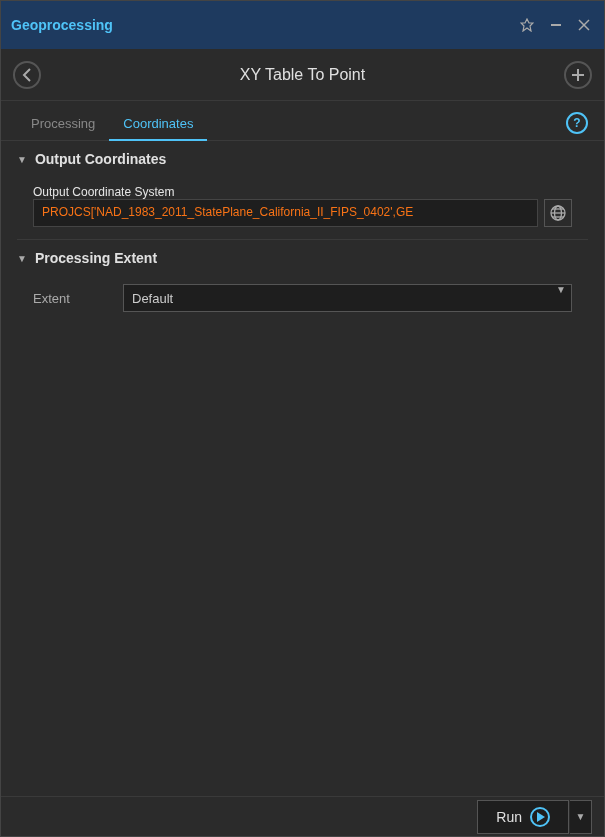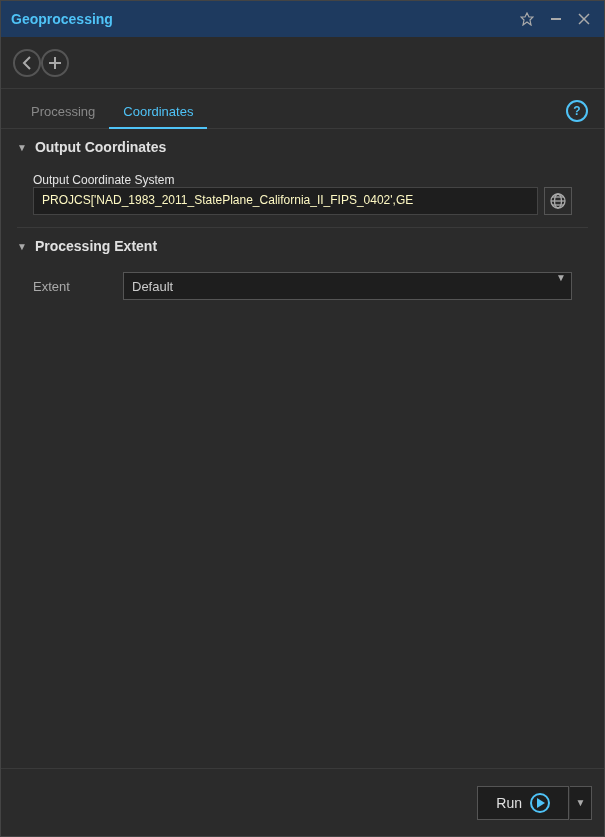--- a/index.html
+++ b/index.html
@@ -21,21 +21,21 @@
       width: 605px;
       height: 837px;
       display: flex;
       flex-direction: column;
       background: #2b2b2b;
       border: 1px solid #444;
     }
 
     .title-bar {
       background: #1e3a5f;
-      height: 36px;
+      height: 48px;
       display: flex;
       align-items: center;
       padding: 0 10px;
       flex-shrink: 0;
     }
 
     .title-bar-title {
       color: #4fc3f7;
       font-size: 14px;
       font-weight: 600;
@@ -190,21 +190,21 @@
     .coordinate-input-row {
       display: flex;
       align-items: center;
       gap: 6px;
     }
 
     .coordinate-input {
       flex: 1;
       background: #1e1e1e;
       border: 1px solid #444;
-      color: #fef9c3;
+      color: #f97316;
       font-size: 12px;
       padding: 5px 8px;
       height: 28px;
       overflow: hidden;
       text-overflow: ellipsis;
       white-space: nowrap;
     }
 
     .globe-btn {
       width: 28px;
@@ -270,21 +270,21 @@
 
     .dropdown-arrow {
       position: absolute;
       right: 6px;
       color: #aaa;
       font-size: 10px;
       pointer-events: none;
     }
 
     .footer {
-      height: 68px;
+      height: 40px;
       background: #2b2b2b;
       border-top: 1px solid #3a3a3a;
       display: flex;
       align-items: center;
       justify-content: flex-end;
       padding: 4px 12px;
       gap: 1px;
       flex-shrink: 0;
     }
 
@@ -361,20 +361,21 @@
       </button>
     </div>
   </div>
 
   <div class="toolbar">
     <button class="toolbar-back-btn">
       <svg width="10" height="14" viewBox="0 0 10 14">
           <polyline points="8,1 2,7 8,13" stroke="#aaa" stroke-width="2" fill="none"></polyline>
         </svg>
     </button>
+    <span class="toolbar-title">XY Table To Point</span>
     <button class="toolbar-add-btn">
       <svg width="14" height="14" viewBox="0 0 14 14">
           <line x1="7" y1="1" x2="7" y2="13" stroke="#aaa" stroke-width="2"></line>
           <line x1="1" y1="7" x2="13" y2="7" stroke="#aaa" stroke-width="2"></line>
         </svg>
     </button>
   </div>
 
   <div class="tabs-bar">
     <div class="tab">Processing</div>

